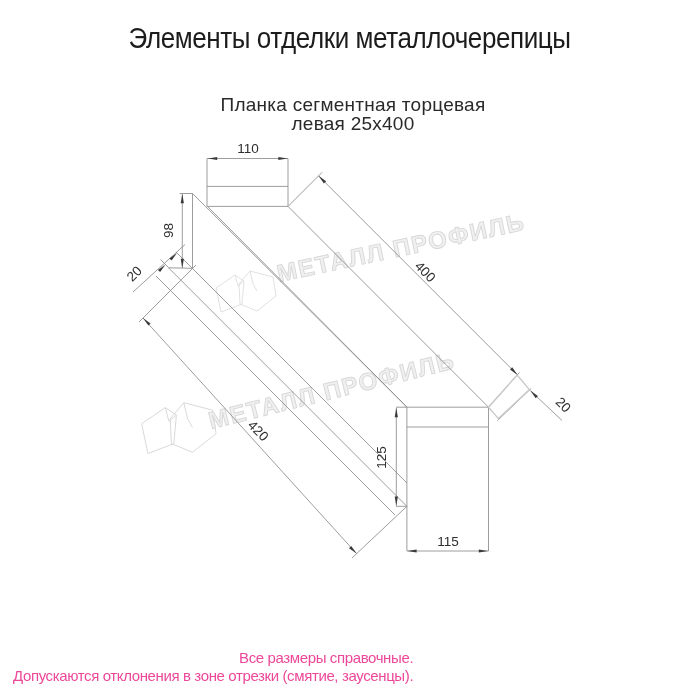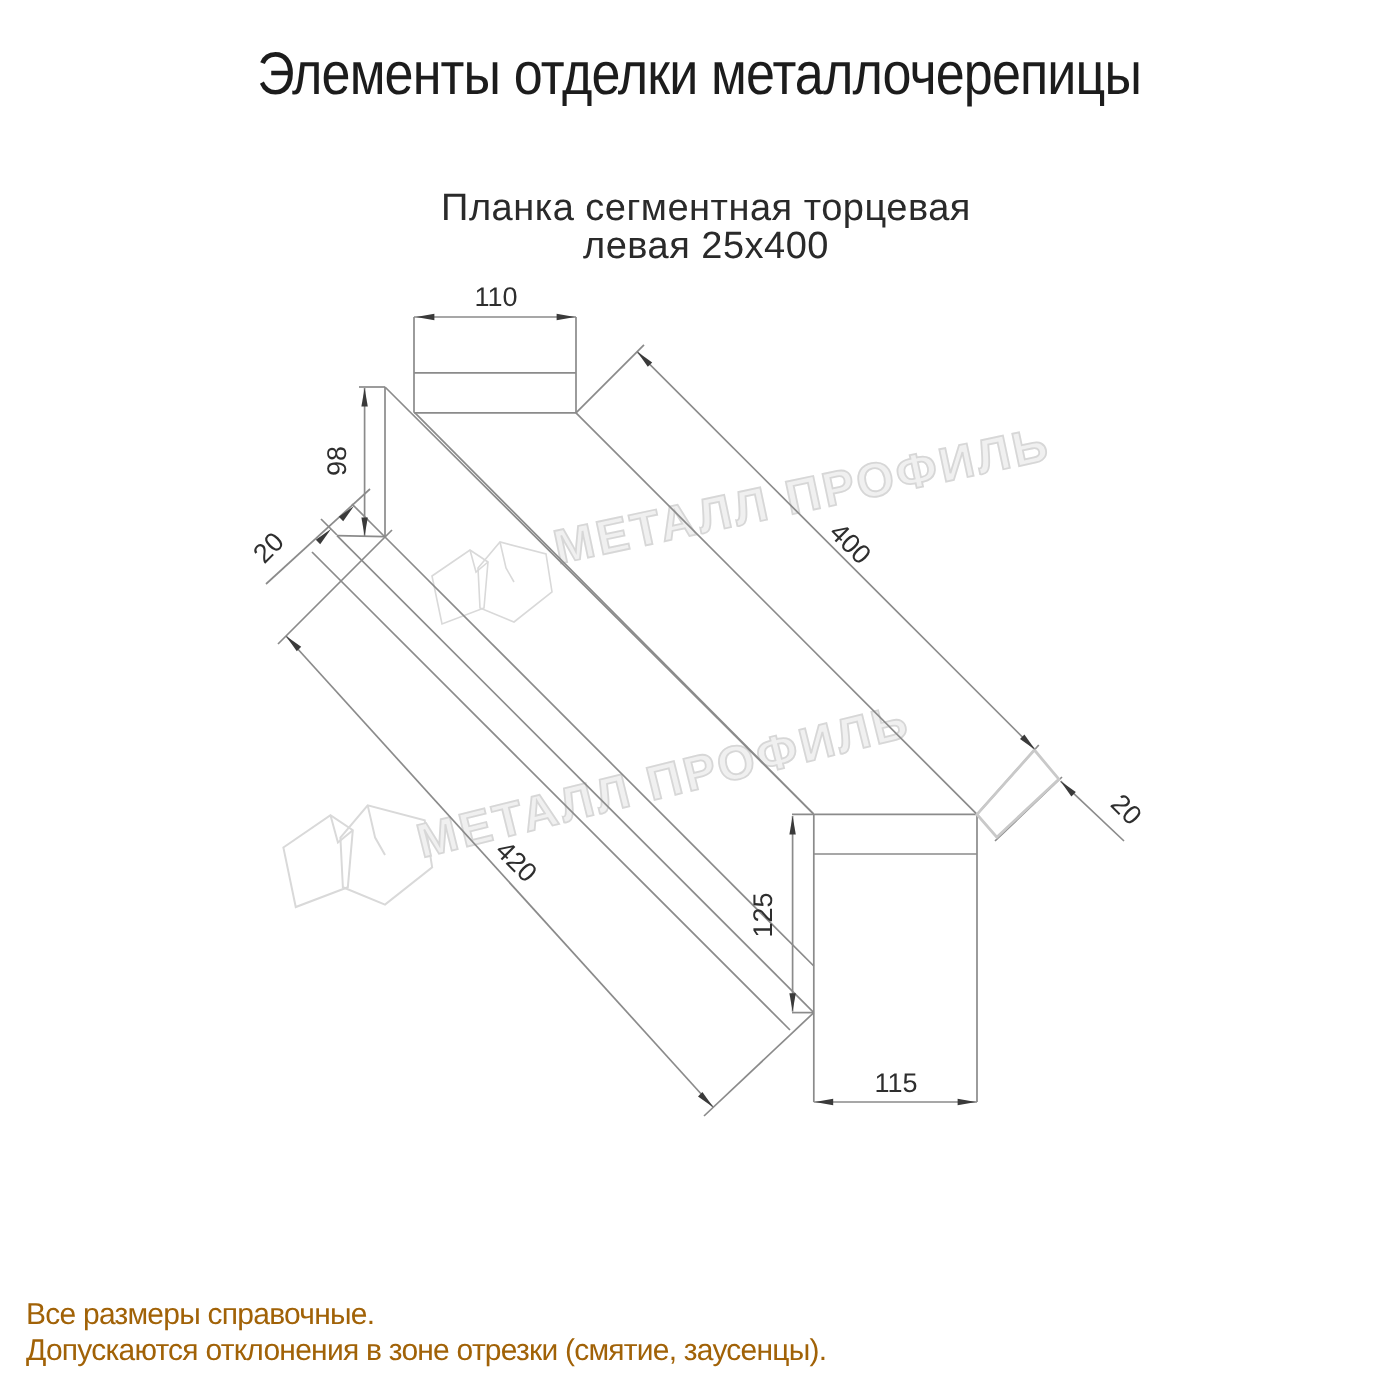--- a/index.html
+++ b/index.html
@@ -1,20 +1,20 @@
 <!DOCTYPE html>
 <html><head>
 <meta charset="utf-8">
 <style>
   html,body{margin:0;padding:0;background:#ffffff;}
   body{width:700px;height:700px;position:relative;font-family:"Liberation Sans", sans-serif;overflow:hidden;}
   #title{position:absolute;left:0;top:21px;width:700px;text-align:center;font-size:30px;color:#1c1c1c;letter-spacing:-0.5px;text-decoration:underline;}
   #title span{display:inline-block;transform:scaleX(0.868);transform-origin:50% 50%;}
   #subtitle{position:absolute;left:0;top:95px;width:706px;text-align:center;font-size:19px;color:#2a2a2a;line-height:19px;letter-spacing:0.25px;}
-  #foot{position:absolute;left:13px;top:649px;font-size:15px;color:#a16207;line-height:18px;letter-spacing:-0.38px;}
+  #foot{position:absolute;left:13px;top:649px;font-size:15px;color:#ec4899;line-height:18px;letter-spacing:-0.38px;text-align:right;}
   svg{position:absolute;left:0;top:0;}
   .dim{fill:#2e2e2e;font-size:13.5px;}
   .wmt{fill:#f0f0f0;stroke:#d7d7d7;stroke-width:0.9;font-weight:bold;font-size:24px;letter-spacing:1.6px;}
 </style>
 </head>
 <body>
 
 <div id="title"><span>Элементы отделки металлочерепицы</span></div>
 
 <div id="subtitle">Планка сегментная торцевая<br>левая 25х400</div>

